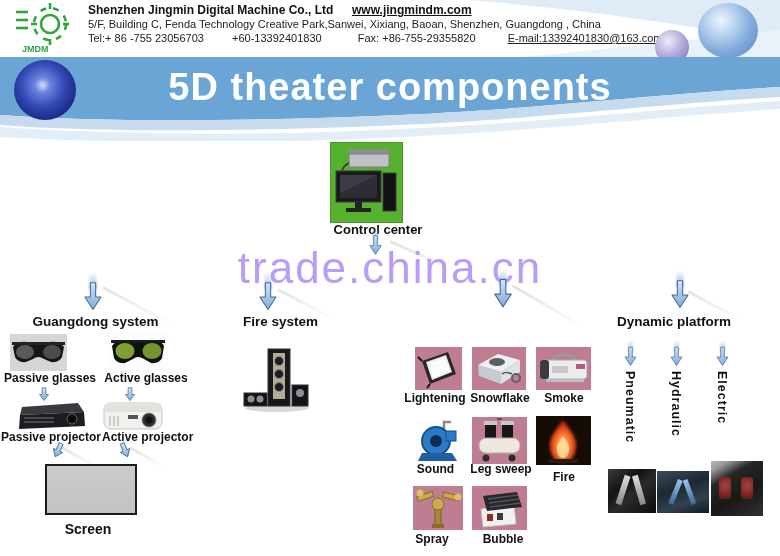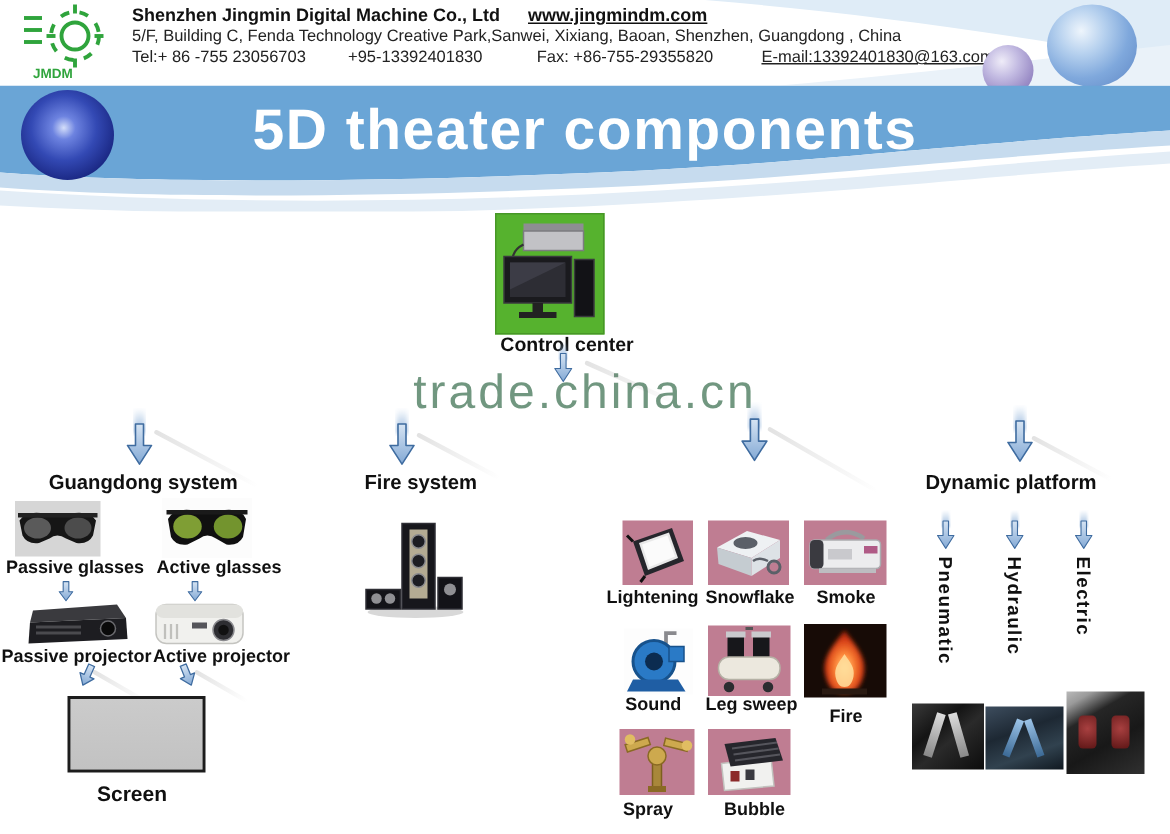--- a/index.html
+++ b/index.html
@@ -14,21 +14,21 @@
   .sphere{border-radius:50%;}
   .sphere.blue{background:radial-gradient(circle at 38% 32%,#eef5fc 0%,#b5d0ee 30%,#7fa8dc 60%,#5e86c4 100%);}
   .sphere.purple{background:radial-gradient(circle at 38% 32%,#efecf8 0%,#c3bbe2 35%,#9a8cc6 70%,#7f6fb2 100%);}
   .sphere.banner{background:radial-gradient(circle at 46% 42%,#d4defa 0%,#6d83e0 16%,#3349b4 45%,#17237d 78%);}
   
   .banner-title{width:780px;text-align:center;color:#fff;font-weight:bold;font-size:38px;letter-spacing:1px;}
   
   .lbl{position:absolute;font-weight:bold;font-size:12px;text-align:center;color:#101010;white-space:nowrap;}
   .title{font-size:13.5px;}
   .vlabel{position:absolute;writing-mode:vertical-rl;font-weight:bold;font-size:12.5px;color:#101010;letter-spacing:1px;}
-  .watermark{width:780px;text-align:center;font-size:32px;color:#14532d;opacity:.6;letter-spacing:2px;}
+  .watermark{width:780px;text-align:center;font-size:44px;color:#8b5cf6;opacity:.6;letter-spacing:2px;}
   
   .tile{position:absolute;}
   .pink{background:#bf7d92;}
   .screen-rect{background:linear-gradient(180deg,#cbcbcb,#c2c2c2);border:2px solid #1c1c1c;}
   .photo{position:absolute;}
   .photo.p1{background:linear-gradient(140deg,#3a3a3a 0%,#141414 35%,#2a2a2a 55%,#0c0c0c 100%);}
   .photo.p1:before,.photo.p1:after{content:"";position:absolute;background:linear-gradient(#ddd,#888);width:6px;height:30px;top:6px;}
   .photo.p1:before{left:12px;transform:rotate(18deg);}
   .photo.p1:after{left:28px;transform:rotate(-16deg);}
   .photo.p2{background:linear-gradient(160deg,#3d4d5e 0%,#1d2833 40%,#31424f 70%,#101820 100%);}
@@ -96,21 +96,21 @@
           <line x1="8" y1="26" x2="20" y2="26"></line>
       </g>
       <text x="14" y="50" font-size="9" font-weight="bold" fill="#2fa43c" font-family="Liberation Sans,sans-serif">JMDM</text>
     </svg>
   </div>
   <div class="abs hdr-site" style="left:315px;top:3px;padding-left:37px;">www.jingmindm.com</div>
   <div class="abs hdr-line" style="left:88px;top:18px;">5/F, Building C, Fenda Technology Creative Park,Sanwei, Xixiang, Baoan, Shenzhen, Guangdong , China</div>
   <div class="abs hdr-line" style="left:88px;top:32px;">
     <span>Tel:+ 86 -755 23056703</span>
     <span style="display:inline-block;width:22px;"></span>
-    <span>+95-13392401830</span>
+    <span>+60-13392401830</span>
     <span style="display:inline-block;width:30px;"></span>
     <span>Fax: +86-755-29355820</span>
     <span style="display:inline-block;width:26px;"></span>
     <span class="hdr-mail">E-mail:13392401830@163.com</span>
   </div>
 
   <div class="abs sphere purple" style="left:655px;top:30px;width:34px;height:34px;"></div>
   <div class="abs sphere blue" style="left:698px;top:3px;width:60px;height:55px;"></div>
 
   <svg class="abs" style="left:0;top:57px;" width="780" height="84" viewBox="0 0 780 84">

